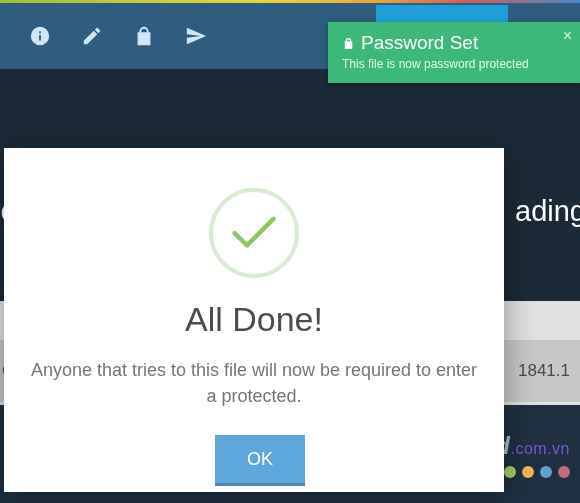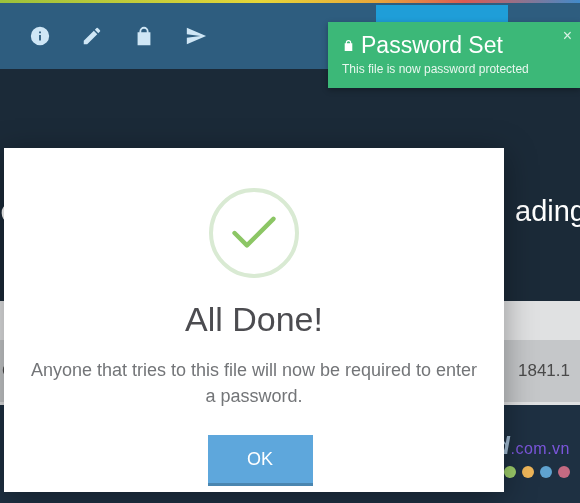--- a/index.html
+++ b/index.html
@@ -37,21 +37,21 @@
   .settings-btn svg { width: 14px; height: 14px; fill: #eaf5fb; }
 
   
   .toast {
     position: absolute; right: 0; top: 22px;
     width: 252px; padding: 10px 14px 12px 14px;
     background: #3cb878; color: #fff;
     box-shadow: 0 2px 6px rgba(0,0,0,0.3);
     z-index: 10;
   }
-  .toast-title { font-size: 23px; font-weight: 400; display: flex; align-items: center; gap: 6px; }
+  .toast-title { font-size: 19px; font-weight: 400; display: flex; align-items: center; gap: 6px; }
   .toast-title svg { width: 13px; height: 15px; fill: #fff; }
   .toast-sub { font-size: 12px; margin-top: 3px; color: #e9f7ef; }
   .toast-close {
     position: absolute; right: 8px; top: 6px;
     font-size: 16px; color: #d9f2e5; cursor: pointer; line-height: 1;
   }
 
   
   .mid {
     position: absolute; left: 0; top: 69px; width: 100%; height: 232px;
@@ -110,21 +110,21 @@
   .check-circle svg path { stroke: #8cc665; stroke-width: 5; fill: none; stroke-linecap: round; stroke-linejoin: round; }
   .modal h2 {
     font-weight: 500; color: #4c4c50; font-size: 34px; margin-bottom: 18px;
   }
   .modal p {
     color: #737578; font-size: 18px; line-height: 1.45; text-align: center;
     padding: 0 26px; margin-bottom: 26px;
   }
   .ok-btn {
     background: #5ea7dc; color: #fff; font-size: 18px; border: none;
-    width: 105px; height: 48px; cursor: pointer;
+    width: 90px; height: 48px; cursor: pointer;
     box-shadow: 0 3px 0 #4a86b0;
     margin-left: 12px;
   }
 </style>
 </head>
 <body>
 
 <div class="topstrip"></div>
 
 <div class="navbar">
@@ -193,15 +193,15 @@
   </div>
 </div>
 
 <div class="modal">
   <div class="check-circle">
     <svg viewBox="0 0 52 40">
         <path d="M4 20 L18 34 L48 4"></path>
       </svg>
   </div>
   <h2>All Done!</h2>
-  <p>Anyone that tries to this file will now be required to enter a password.</p>
+  <p>Anyone that tries to this file will now be required to enter a protected.</p>
   <button class="ok-btn">OK</button>
 </div>
 
 </body></html>

